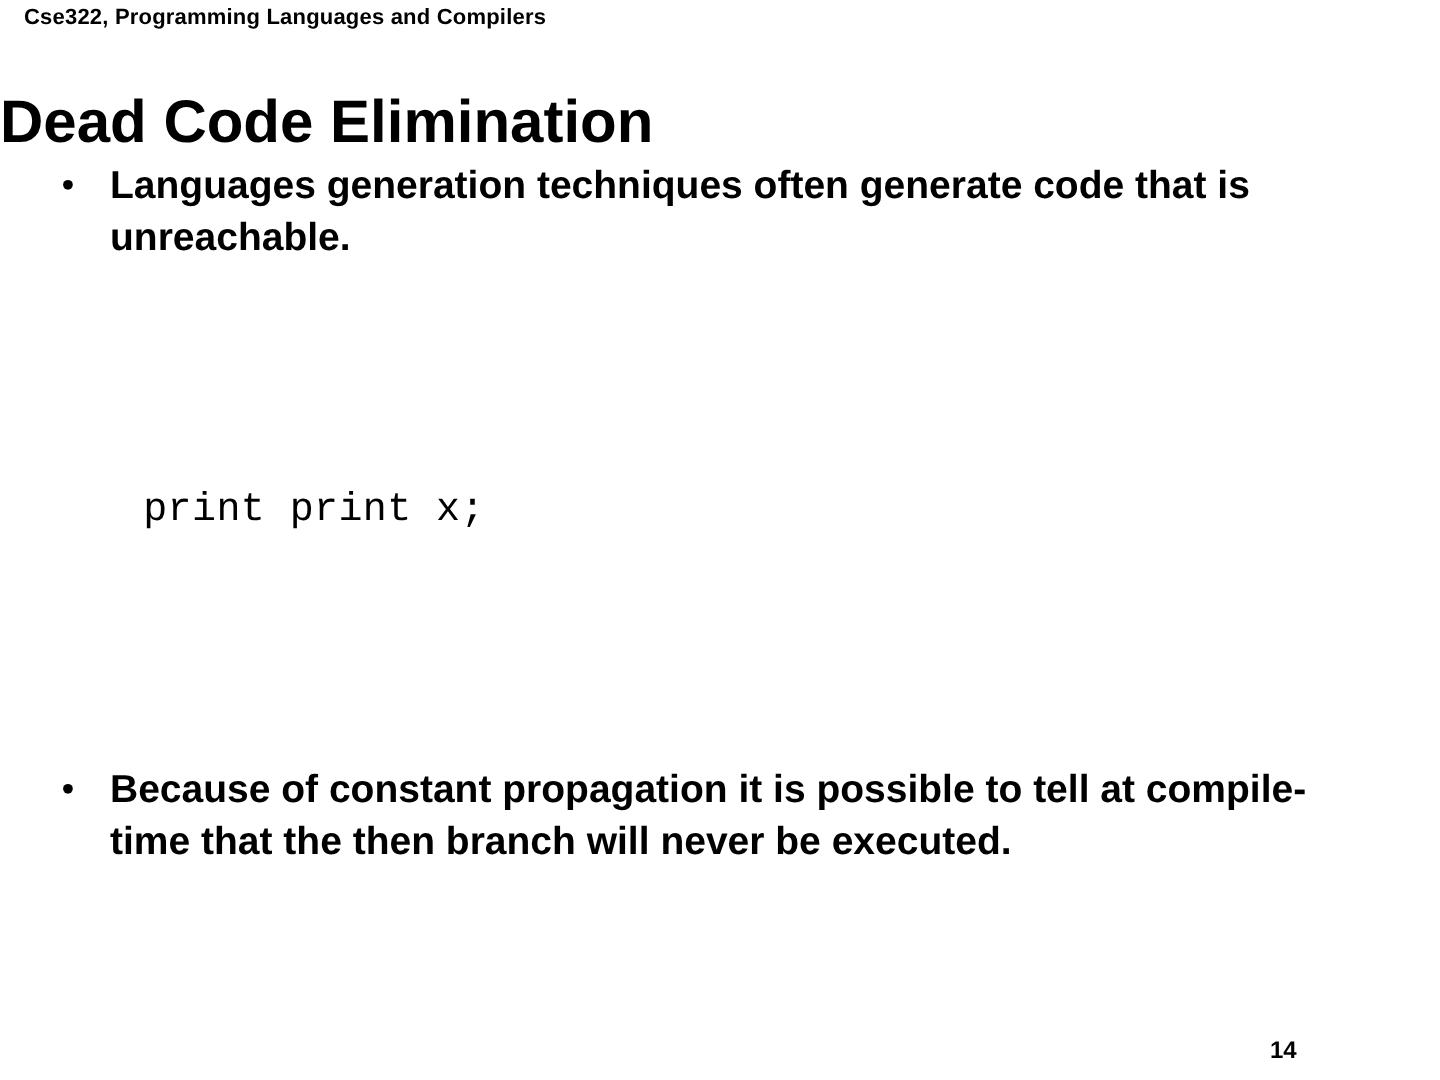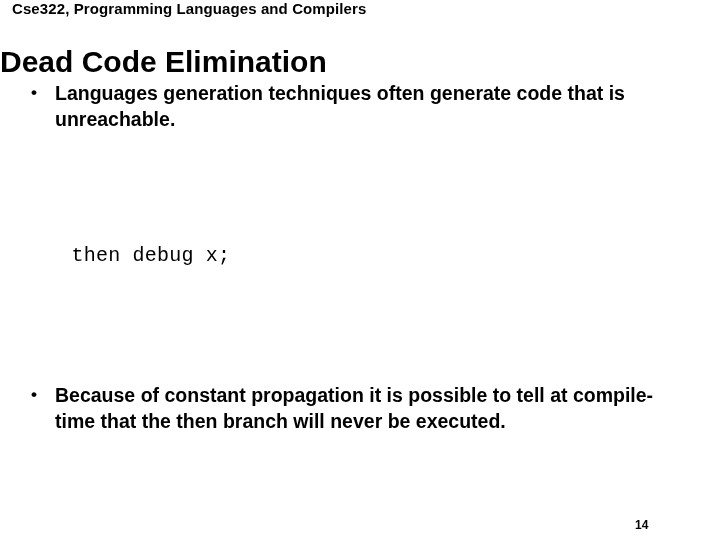--- a/index.html
+++ b/index.html
@@ -22,21 +22,21 @@
     inset: 0;
     background: #ffffff;
   }
 
   
   .header {
     position: absolute;
     left: 12px;
     top: 2px;
     font-family: "Liberation Sans", sans-serif;
-    font-size: 15px;
+    font-size: 11px;
     font-weight: bold;
     letter-spacing: 0.1px;
     line-height: 14px;
     white-space: nowrap;
   }
 
   
   .title {
     position: absolute;
     left: 0;
@@ -124,21 +124,21 @@
   <div class="header">Cse322, Programming Languages and Compilers</div>
 
   <h1 class="title">Dead Code Elimination</h1>
 
   <div class="bullet" id="bullet-1">
     <span class="marker">•</span>
     <span class="btext">Languages generation techniques often generate code that is unreachable.</span>
   </div>
 
   <div class="code-block">
-    <div class="code-line">   then debug x;</div>
+    <div class="code-line">   print print x;</div>
     
   </div>
 
   <div class="bullet" id="bullet-2">
     <span class="marker">•</span>
     <span class="btext">Because of constant propagation it is possible to tell at compile-time that the then branch will never be executed.</span>
   </div>
 
   <div class="footer-date">9/21/2021</div>
 

